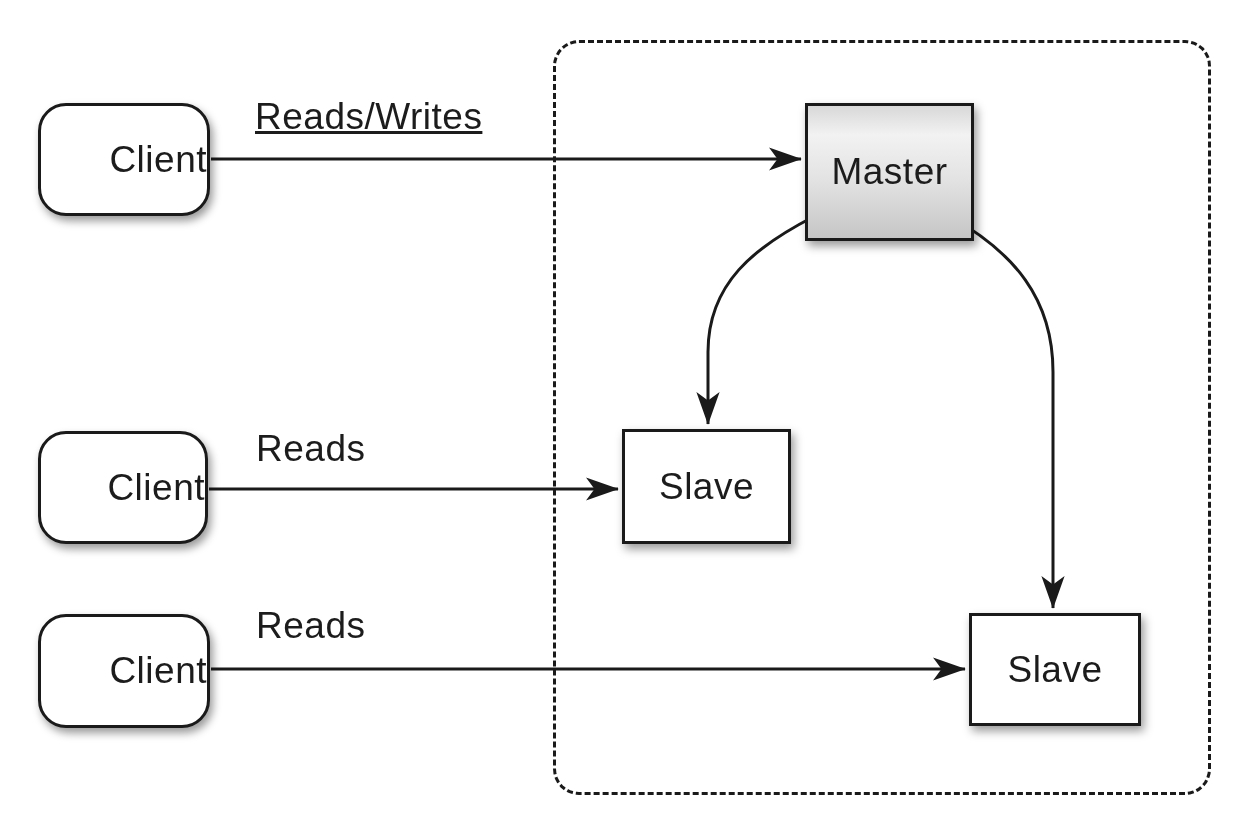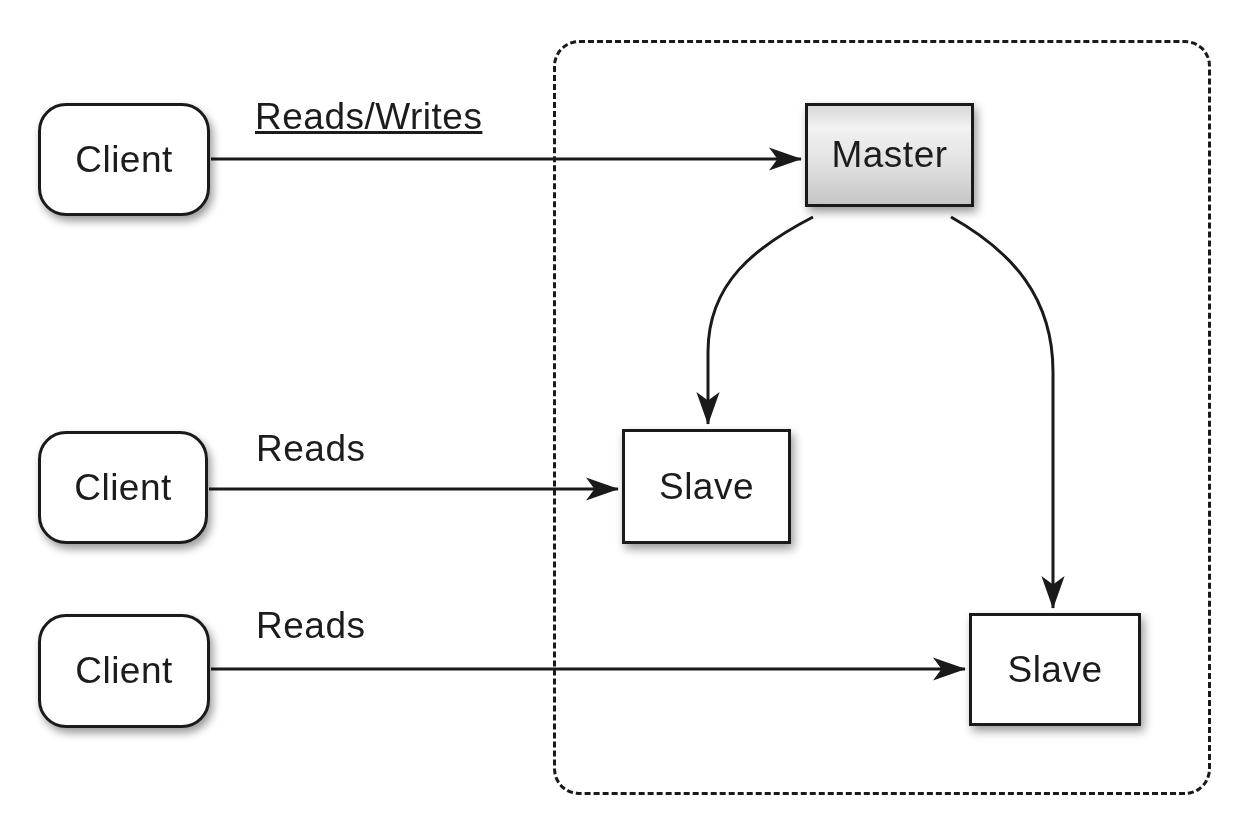--- a/index.html
+++ b/index.html
@@ -27,28 +27,29 @@
     justify-content: center;
     border: 3px solid #1a1a1a;
     background: #ffffff;
     color: #1c1c1c;
     font-size: 37px;
     letter-spacing: 0.5px;
     box-shadow: 3px 5px 9px rgba(0,0,0,0.40);
   }
   .node.rounded {
     border-radius: 28px;
+    justify-content: flex-end;
   }
   .node.gradient {
     background: linear-gradient(180deg, #d8d8d8 0%, #f2f2f2 22%, #e3e3e3 55%, #c6c6c6 100%);
   }
   .client-1 { left: 38px;  top: 103px; width: 172px; height: 113px; }
   .client-2 { left: 38px;  top: 431px; width: 170px; height: 113px; }
   .client-3 { left: 38px;  top: 614px; width: 172px; height: 114px; }
-  .master   { left: 805px; top: 103px; width: 169px; height: 104px; }
+  .master   { left: 805px; top: 103px; width: 169px; height: 138px; }
   .slave-1  { left: 622px; top: 429px; width: 169px; height: 115px; }
   .slave-2  { left: 969px; top: 613px; width: 172px; height: 113px; }
 
   .edge-label {
     position: absolute;
     color: #1c1c1c;
     font-size: 37px;
     letter-spacing: 0.5px;
     white-space: nowrap;
   }

